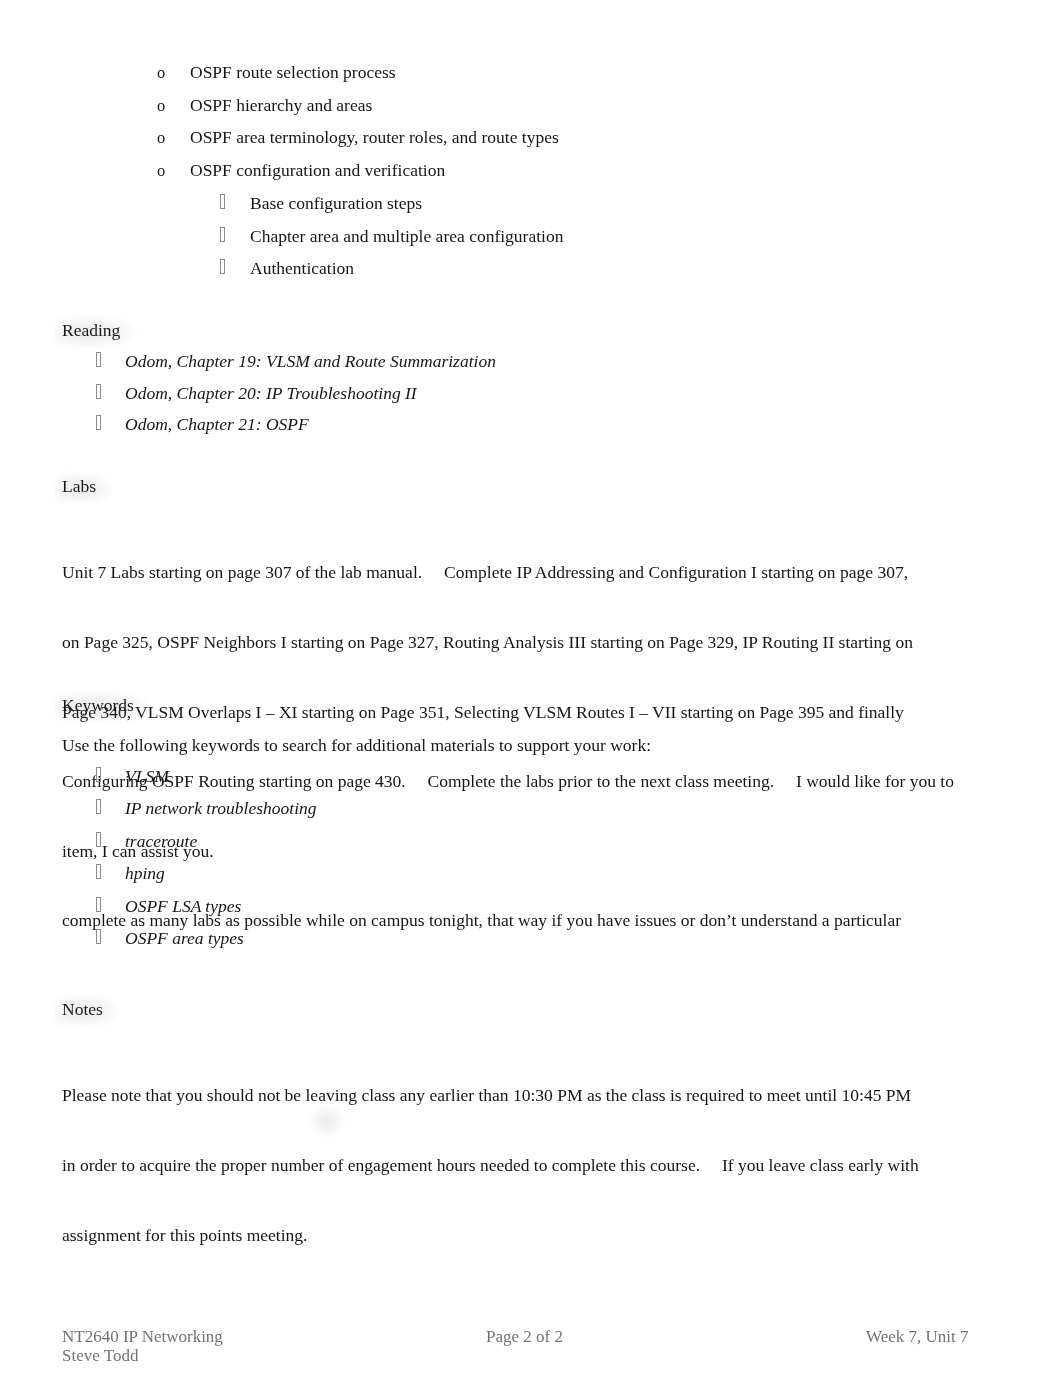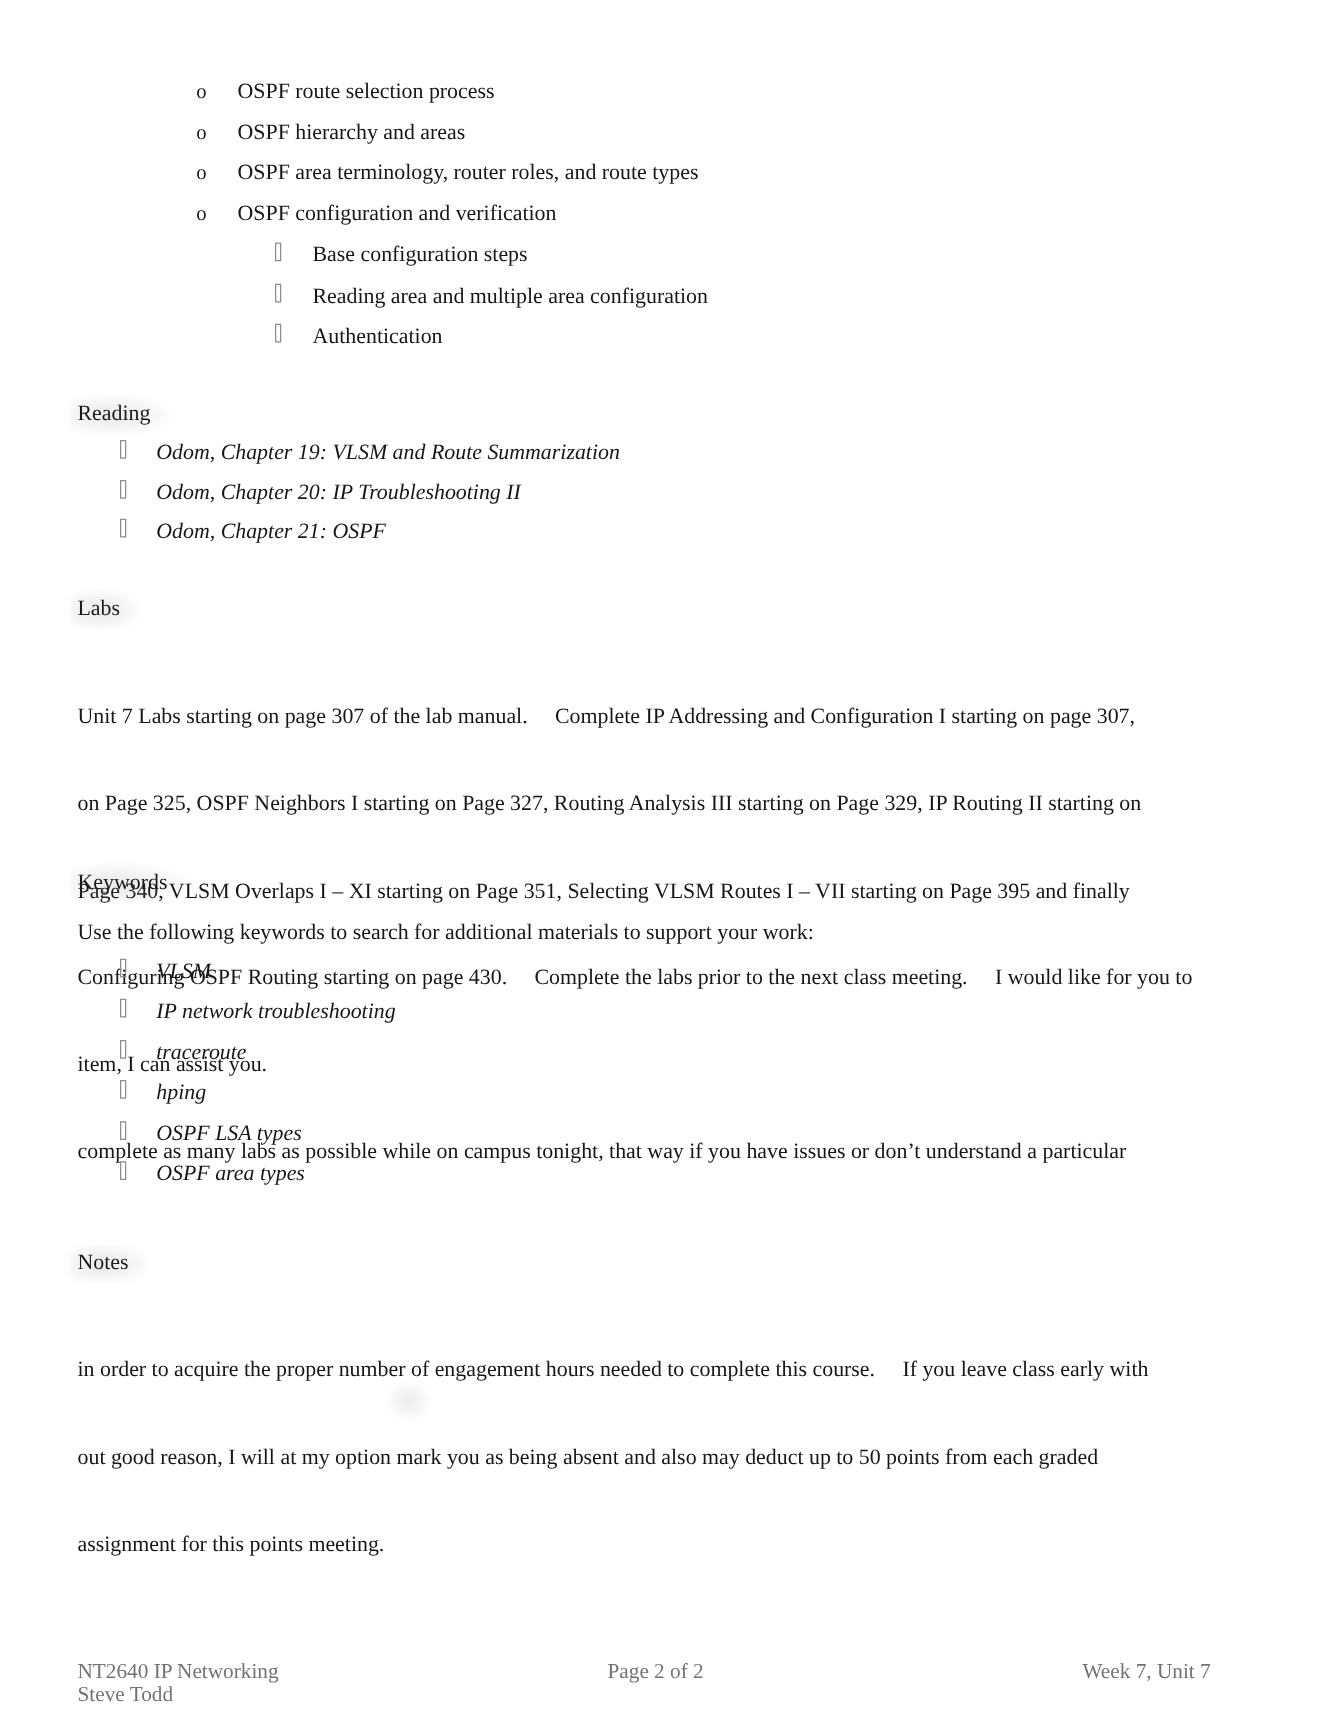--- a/index.html
+++ b/index.html
@@ -172,21 +172,21 @@
     <span class="bullet-o">o</span>
     <span class="litext">OSPF configuration and verification</span>
   </div>
 
   <div class="li lvl3" style="top:192px;">
     <span class="bullet-box"></span>
     <span class="litext">Base configuration steps</span>
   </div>
   <div class="li lvl3" style="top:225px;">
     <span class="bullet-box"></span>
-    <span class="litext">Reading area and multiple area configuration</span>
+    <span class="litext">Chapter area and multiple area configuration</span>
   </div>
   <div class="li lvl3" style="top:257px;">
     <span class="bullet-box"></span>
     <span class="litext">Authentication</span>
   </div>
 
   <div class="heading" style="left:62px; top:319px;">
     <span class="hshadow"></span>
     <span class="htext">Reading</span>
   </div>
@@ -249,22 +249,22 @@
     <span class="bullet-box"></span>
     <span class="litext">OSPF area types</span>
   </div>
 
   <div class="heading" style="left:62px; top:998px;">
     <span class="hshadow"></span>
     <span class="htext">Notes</span>
   </div>
 
   <div class="para" style="left:62px; top:1038px; width:940px;">
+    <div>Please note that you should not be leaving class any earlier than 10:30 PM as the class is required to meet until 10:45 PM</div>
     <div>in order to acquire the proper number of engagement hours needed to complete this course.  If you leave class early with</div>
-    <div>out good reason, I will at my option mark you as being absent and also may deduct up to 50 points from each graded</div>
     <div>assignment for this points meeting.</div>
   </div>
 
   <div class="smudge" style="left:310px; top:1106px; width:34px; height:30px;"></div>
 
   <div class="footer">
     <div class="f-left">
       <div>NT2640 IP Networking</div>
       <div>Steve Todd</div>
     </div>

